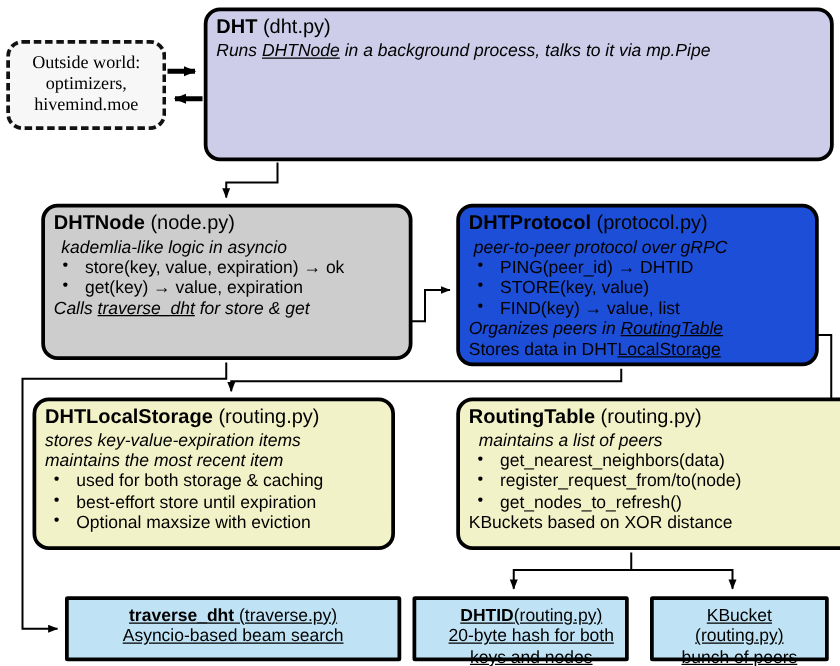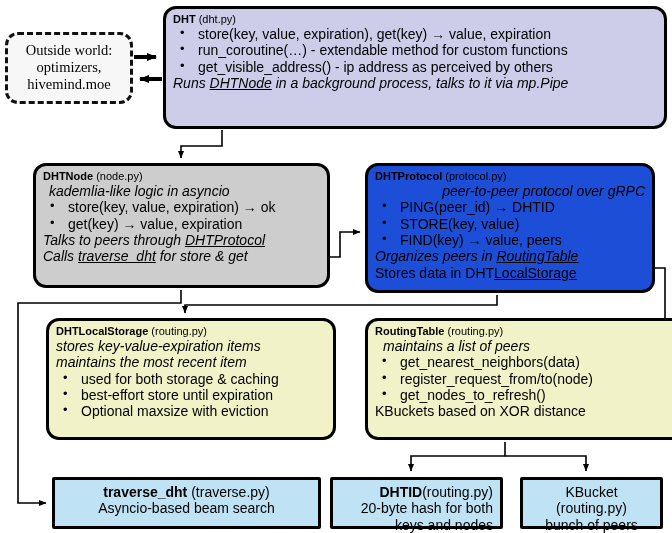--- a/index.html
+++ b/index.html
@@ -6,46 +6,46 @@
   body{width:672px;height:533px;position:relative;overflow:hidden;
        font-family:"Liberation Sans","DejaVu Sans",sans-serif;color:#000;}
   #canvas{position:absolute;inset:0;width:672px;height:533px;}
   svg.wires{position:absolute;left:0;top:0;width:672px;height:533px;overflow:visible;}
 
   .node{position:absolute;box-sizing:border-box;border:3px solid #000;
         border-radius:13px;padding:4px 7px 5px 7px;line-height:1.17;}
   .node.sq{border-radius:2px;border-width:3px;}
   .node.dashed{border:3px dashed #111;border-radius:13px;background:#f7f7f7;}
 
-  .title{font-size:11px;font-weight:bold;white-space:nowrap;}
+  .title{font-size:16px;font-weight:bold;white-space:nowrap;}
   .title .plain{font-weight:normal;}
   .sub{font-style:italic;font-size:14px;}
   .tail{font-size:14px;}
   .tail.it{font-style:italic;}
   .u{text-decoration:underline;}
   ul.bul{margin:0;padding:0;list-style:none;}
   ul.bul li{font-size:14px;position:relative;padding-left:25px;white-space:nowrap;}
   ul.bul li:before{content:"\2022";position:absolute;left:7px;top:-1px;font-size:13px;}
 
   
   #outside{left:5px;top:32px;width:128px;height:72px;display:flex;
            align-items:center;justify-content:center;text-align:center;font-size:14.5px;font-family:Liberation Serif, serif;}
   #dht{left:163px;top:6px;width:504px;height:123px;background:#cdcdea;}
   #dht .sub{margin-left:8px;}
   #dhtnode{left:33px;top:163px;width:297px;height:125px;background:#cdcdcd;}
   #dhtnode .sub{margin-left:6px;}
   #dhtprotocol{left:365px;top:163px;width:290px;height:130px;background:#1d4ed8;}
-  #dhtprotocol .sub{margin-left:4px;text-align:right;}
-  #storage{left:46px;top:318px;width:290px;height:122px;background:#f2f2c8;}
+  #dhtprotocol .sub{margin-left:4px;}
+  #storage{left:26px;top:318px;width:290px;height:122px;background:#f2f2c8;}
   #routing{left:365px;top:318px;width:320px;height:122px;background:#f2f2c8;}
   #routing .sub{margin-left:8px;}
   #traverse{left:52px;top:477px;width:269px;height:52px;background:#bfe3f5;text-align:center;}
-  #dhtid{left:330px;top:477px;width:173px;height:52px;background:#bfe3f5;text-align:right;padding-left:24px;}
+  #dhtid{left:330px;top:477px;width:173px;height:52px;background:#bfe3f5;text-align:center;padding-left:24px;}
   #kbucket{left:520px;top:477px;width:143px;height:52px;background:#bfe3f5;text-align:center;}
-  .ctr{font-size:14px;}
+  .ctr{font-size:14px;text-decoration:underline;}
   .ctr .t{font-weight:bold;}
 </style>
 </head>
 <body>
 
 <div id="canvas">
 
   <svg class="wires" viewBox="0 0 672 533" xmlns="http://www.w3.org/2000/svg">
     <defs>
       <marker id="ah" markerWidth="9" markerHeight="9" refX="7.5" refY="3.2" orient="auto" markerUnits="userSpaceOnUse">
@@ -97,52 +97,46 @@
       <div>optimizers,</div>
       <div>hivemind.moe</div>
     </div>
   </div>
 
   <div class="node" id="dht">
     <div class="title">
       <span>DHT</span>
       <span class="plain">(dht.py)</span>
     </div>
-    <ul class="bul">
-      <li>store(key, value, expiration), get(key) → value, expiration</li>
-      <li>run_coroutine(…) - extendable method for custom functions</li>
-      <li>get_visible_address() - ip address as perceived by others</li>
-    </ul>
     <div class="tail it"><span>Runs </span><span class="u">DHTNode</span><span> in a background process, talks to it via mp.Pipe</span></div>
   </div>
 
   <div class="node" id="dhtnode">
     <div class="title">
       <span>DHTNode</span>
       <span class="plain">(node.py)</span>
     </div>
     <div class="sub">kademlia-like logic in asyncio</div>
     <ul class="bul">
       <li>store(key, value, expiration) → ok</li>
       <li>get(key) → value, expiration</li>
     </ul>
-    <div class="tail it"><span>Talks to peers through </span><span class="u">DHTProtocol</span></div>
     <div class="tail it"><span>Calls </span><span class="u">traverse_dht</span><span> for store &amp; get</span></div>
   </div>
 
   <div class="node" id="dhtprotocol">
     <div class="title">
       <span>DHTProtocol</span>
       <span class="plain">(protocol.py)</span>
     </div>
     <div class="sub">peer-to-peer protocol over gRPC</div>
     <ul class="bul">
       <li>PING(peer_id) → DHTID</li>
       <li>STORE(key, value)</li>
-      <li>FIND(key) → value, peers</li>
+      <li>FIND(key) → value, list</li>
     </ul>
     <div class="tail it"><span>Organizes peers in </span><span class="u">RoutingTable</span></div>
     <div class="tail"><span>Stores data in DHT</span><span class="u">LocalStorage</span></div>
   </div>
 
   <div class="node" id="storage">
     <div class="title">
       <span>DHTLocalStorage</span>
       <span class="plain">(routing.py)</span>
     </div>

